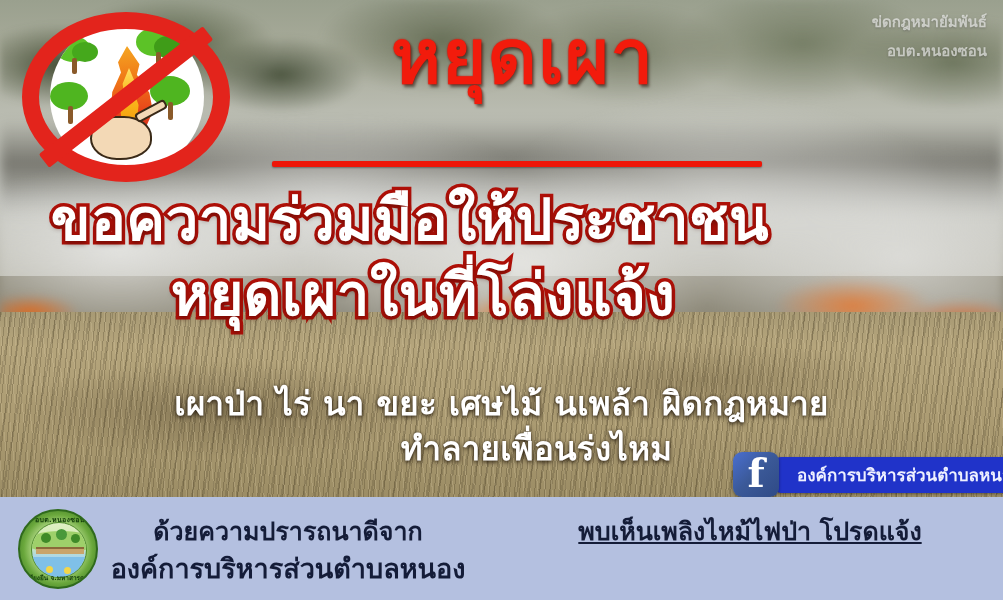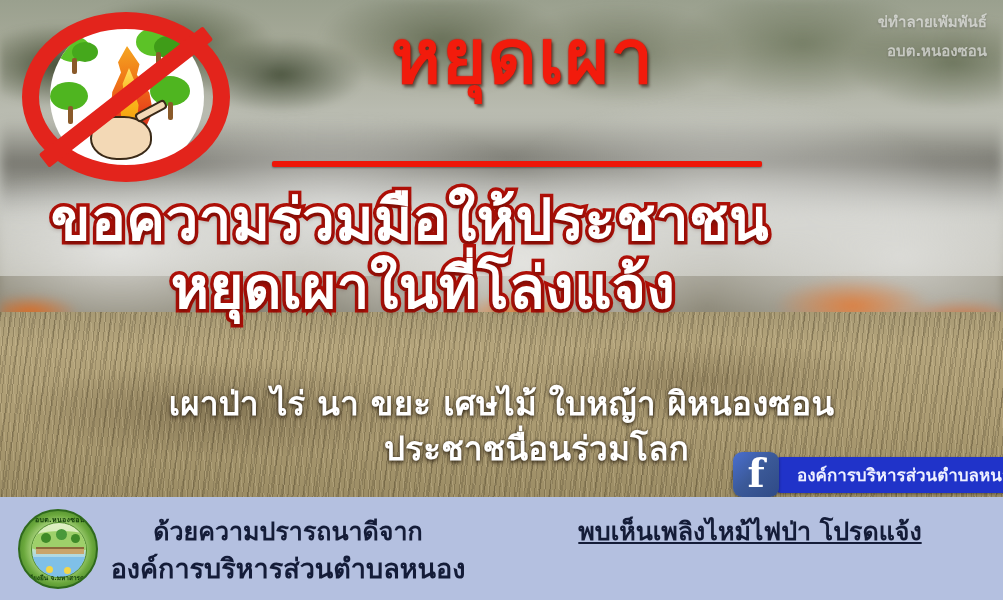--- a/index.html
+++ b/index.html
@@ -145,21 +145,21 @@
   }
   .ol{
     display:block;
     font-size:58px;line-height:1.18;font-weight:700;
     color:#ffffff;
     -webkit-text-stroke:7px #b01008;
     paint-order:stroke fill;
     text-shadow:0 3px 5px rgba(60,10,4,.5);
     letter-spacing:.5px;
   }
-  .ol.l2{margin-top:0;padding-left:26px;}
+  .ol.l2{margin-top:7px;padding-left:26px;}
 
   
   .sub-lines{
     position:absolute;left:0;top:382px;width:1003px;text-align:center;
   }
   .sub{
     display:block;
     font-size:33px;line-height:1.36;font-weight:700;
     color:#ffffff;
     text-shadow:0 2px 4px rgba(30,20,10,.75), 0 0 3px rgba(40,26,12,.6);
@@ -252,21 +252,21 @@
   <div class="bg">
     <div class="bg-sky"></div>
     <div class="bg-trees"></div>
     <div class="bg-darkband"></div>
     <div class="bg-smoke"></div>
     <div class="bg-flames"></div>
     <div class="bg-field"></div>
   </div>
 
   <div class="corner">
-    <div>ข่ทำลายเพัมพันธ์</div>
+    <div>ข่ดกฎหมายัมพันธ์</div>
     <div>อบต.หนองซอน</div>
   </div>
 
   <div class="no-burn">
     <div class="nb-disc"></div>
     <div class="nb-scene">
       <div class="tree" style="left:6px;top:16px;">
         <div class="crown" style="left:0;top:0;width:34px;height:26px;background:#5cc227;"></div>
         <div class="crown" style="left:16px;top:6px;width:26px;height:20px;background:#45a81c;"></div>
         <div class="trunk" style="left:16px;top:22px;width:5px;height:16px;"></div>
@@ -295,22 +295,22 @@
 
   <div class="headline">หยุดเผา</div>
   <div class="rule"></div>
 
   <div class="body-lines">
     <span class="ol l1">ขอความร่วมมือให้ประชาชน</span>
     <span class="ol l2">หยุดเผาในที่โล่งแจ้ง</span>
   </div>
 
   <div class="sub-lines">
-    <span class="sub s1">เผาป่า ไร่ นา ขยะ เศษไม้ ใบหญ้า ผิหนองซอน</span>
-    <span class="sub s2">ประชาชนื่อนร่วมโลก</span>
+    <span class="sub s1">เผาป่า ไร่ นา ขยะ เศษไม้ นเพล้า ผิดกฎหมาย</span>
+    <span class="sub s2">ทำลายเพื่อนร่งไหม</span>
   </div>
 
   <div class="fb">
     <div class="fb-icon"></div>
     <div class="fb-bar">องค์การบริหารส่วนตำบลหนองซอน</div>
   </div>
 
   <div class="footer">
     <div class="emblem">
       <div class="ring-top">อบต.หนองซอน</div>

